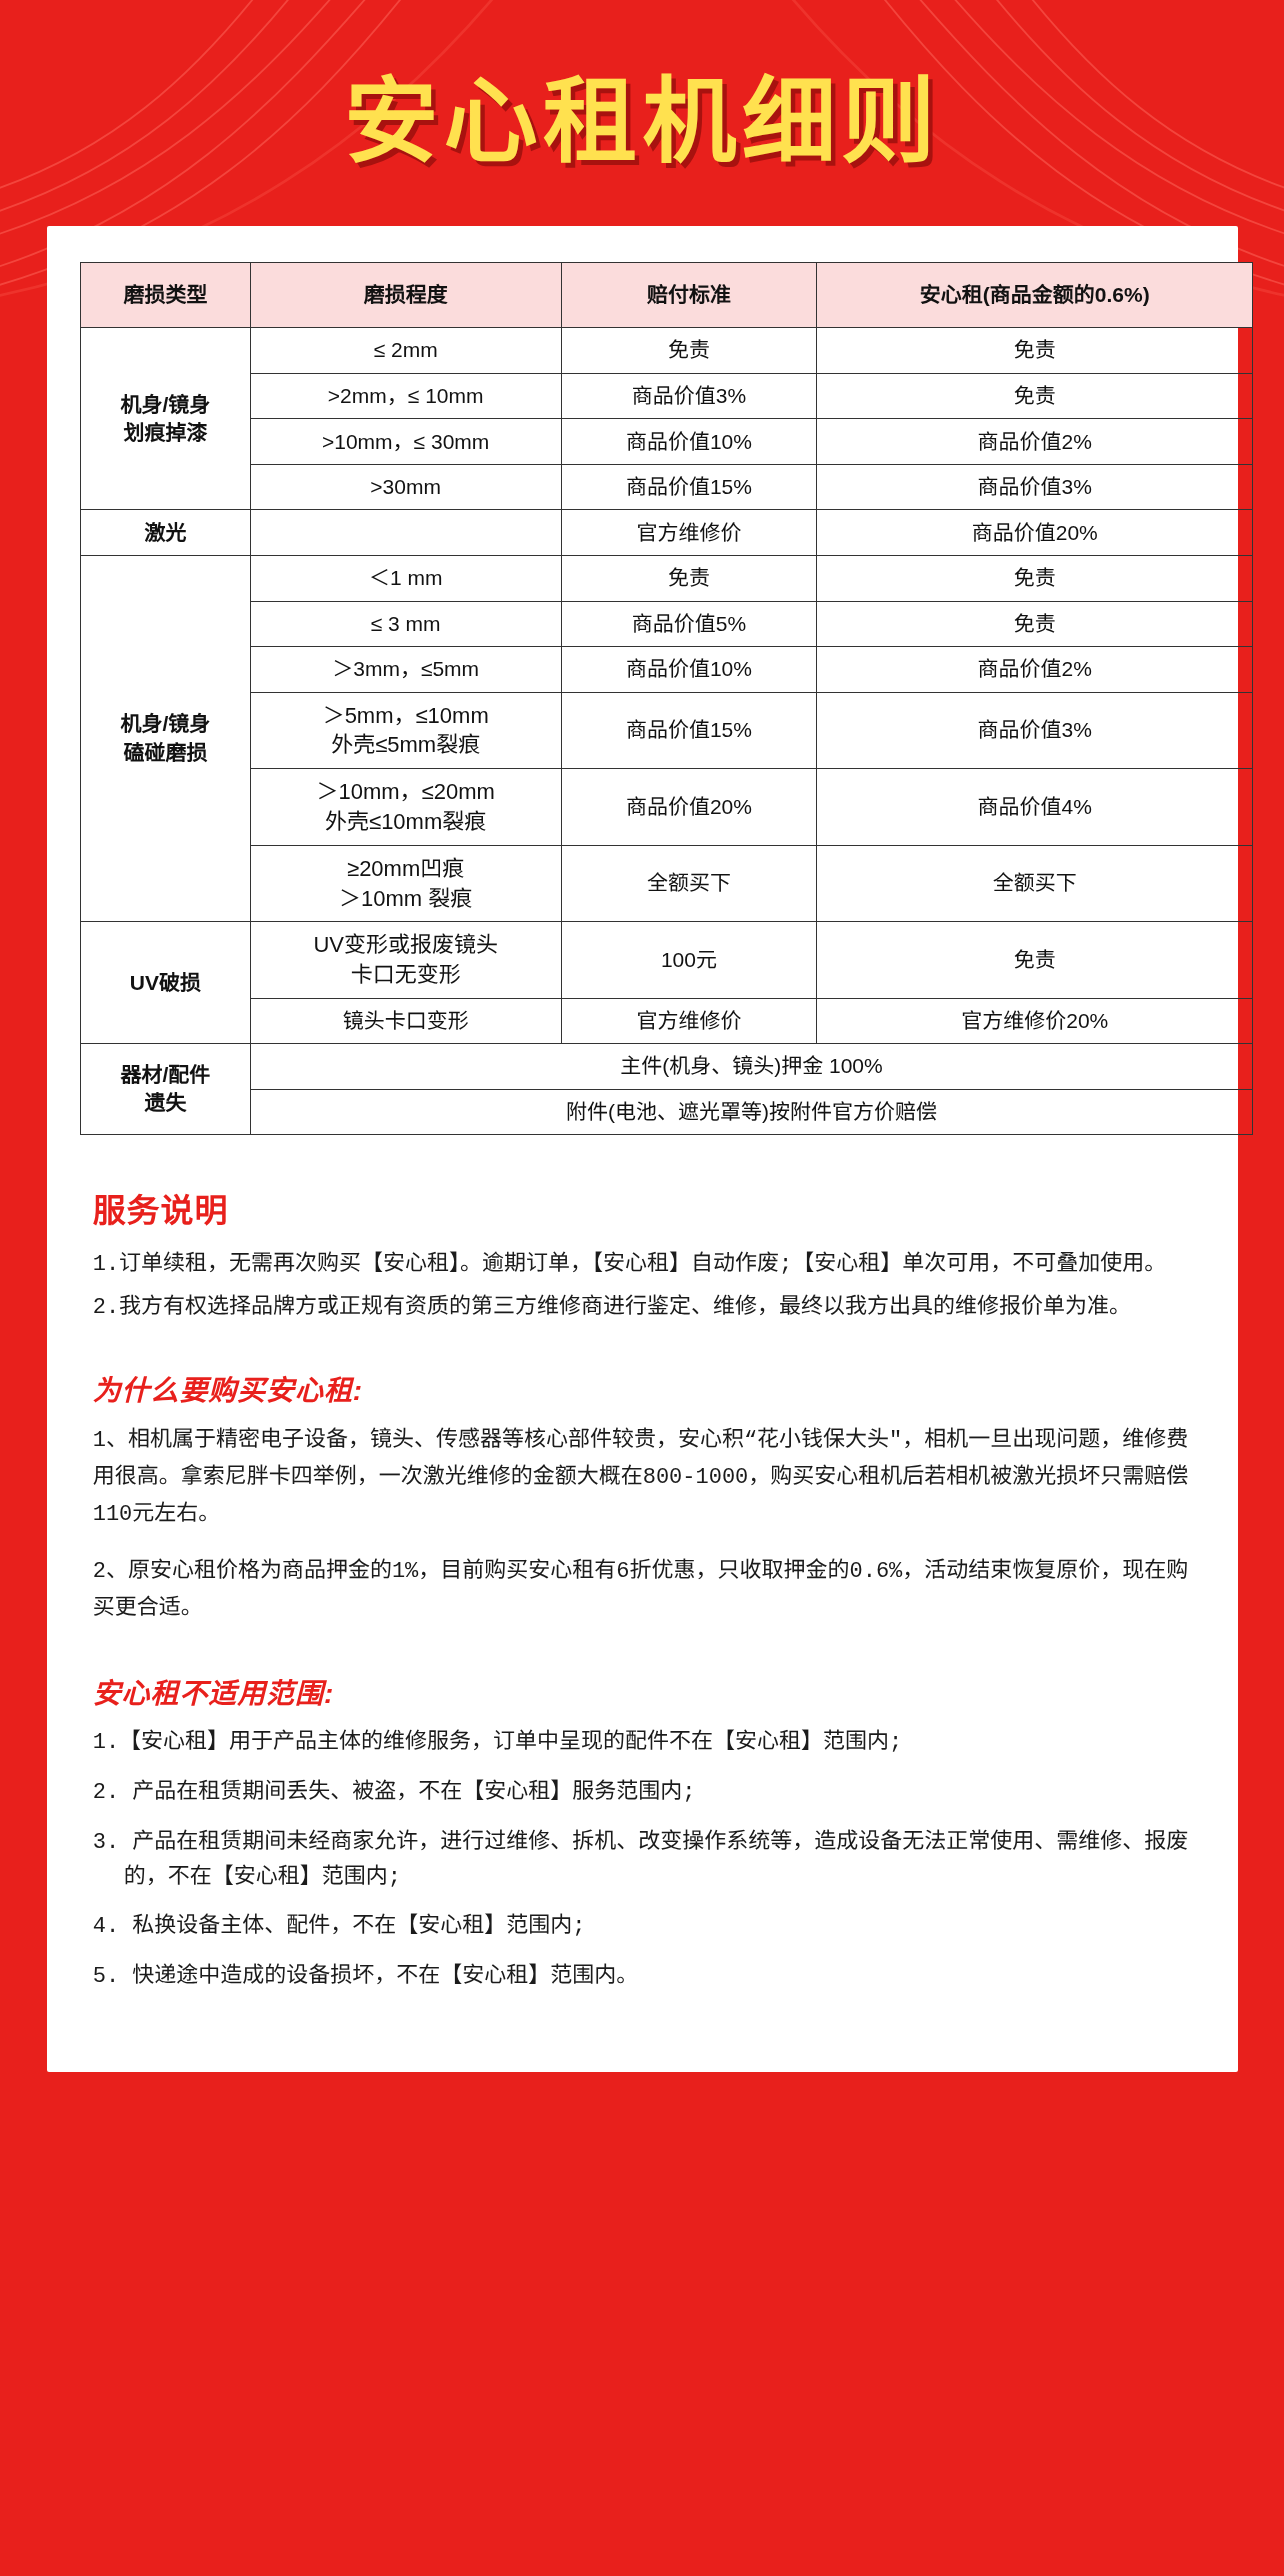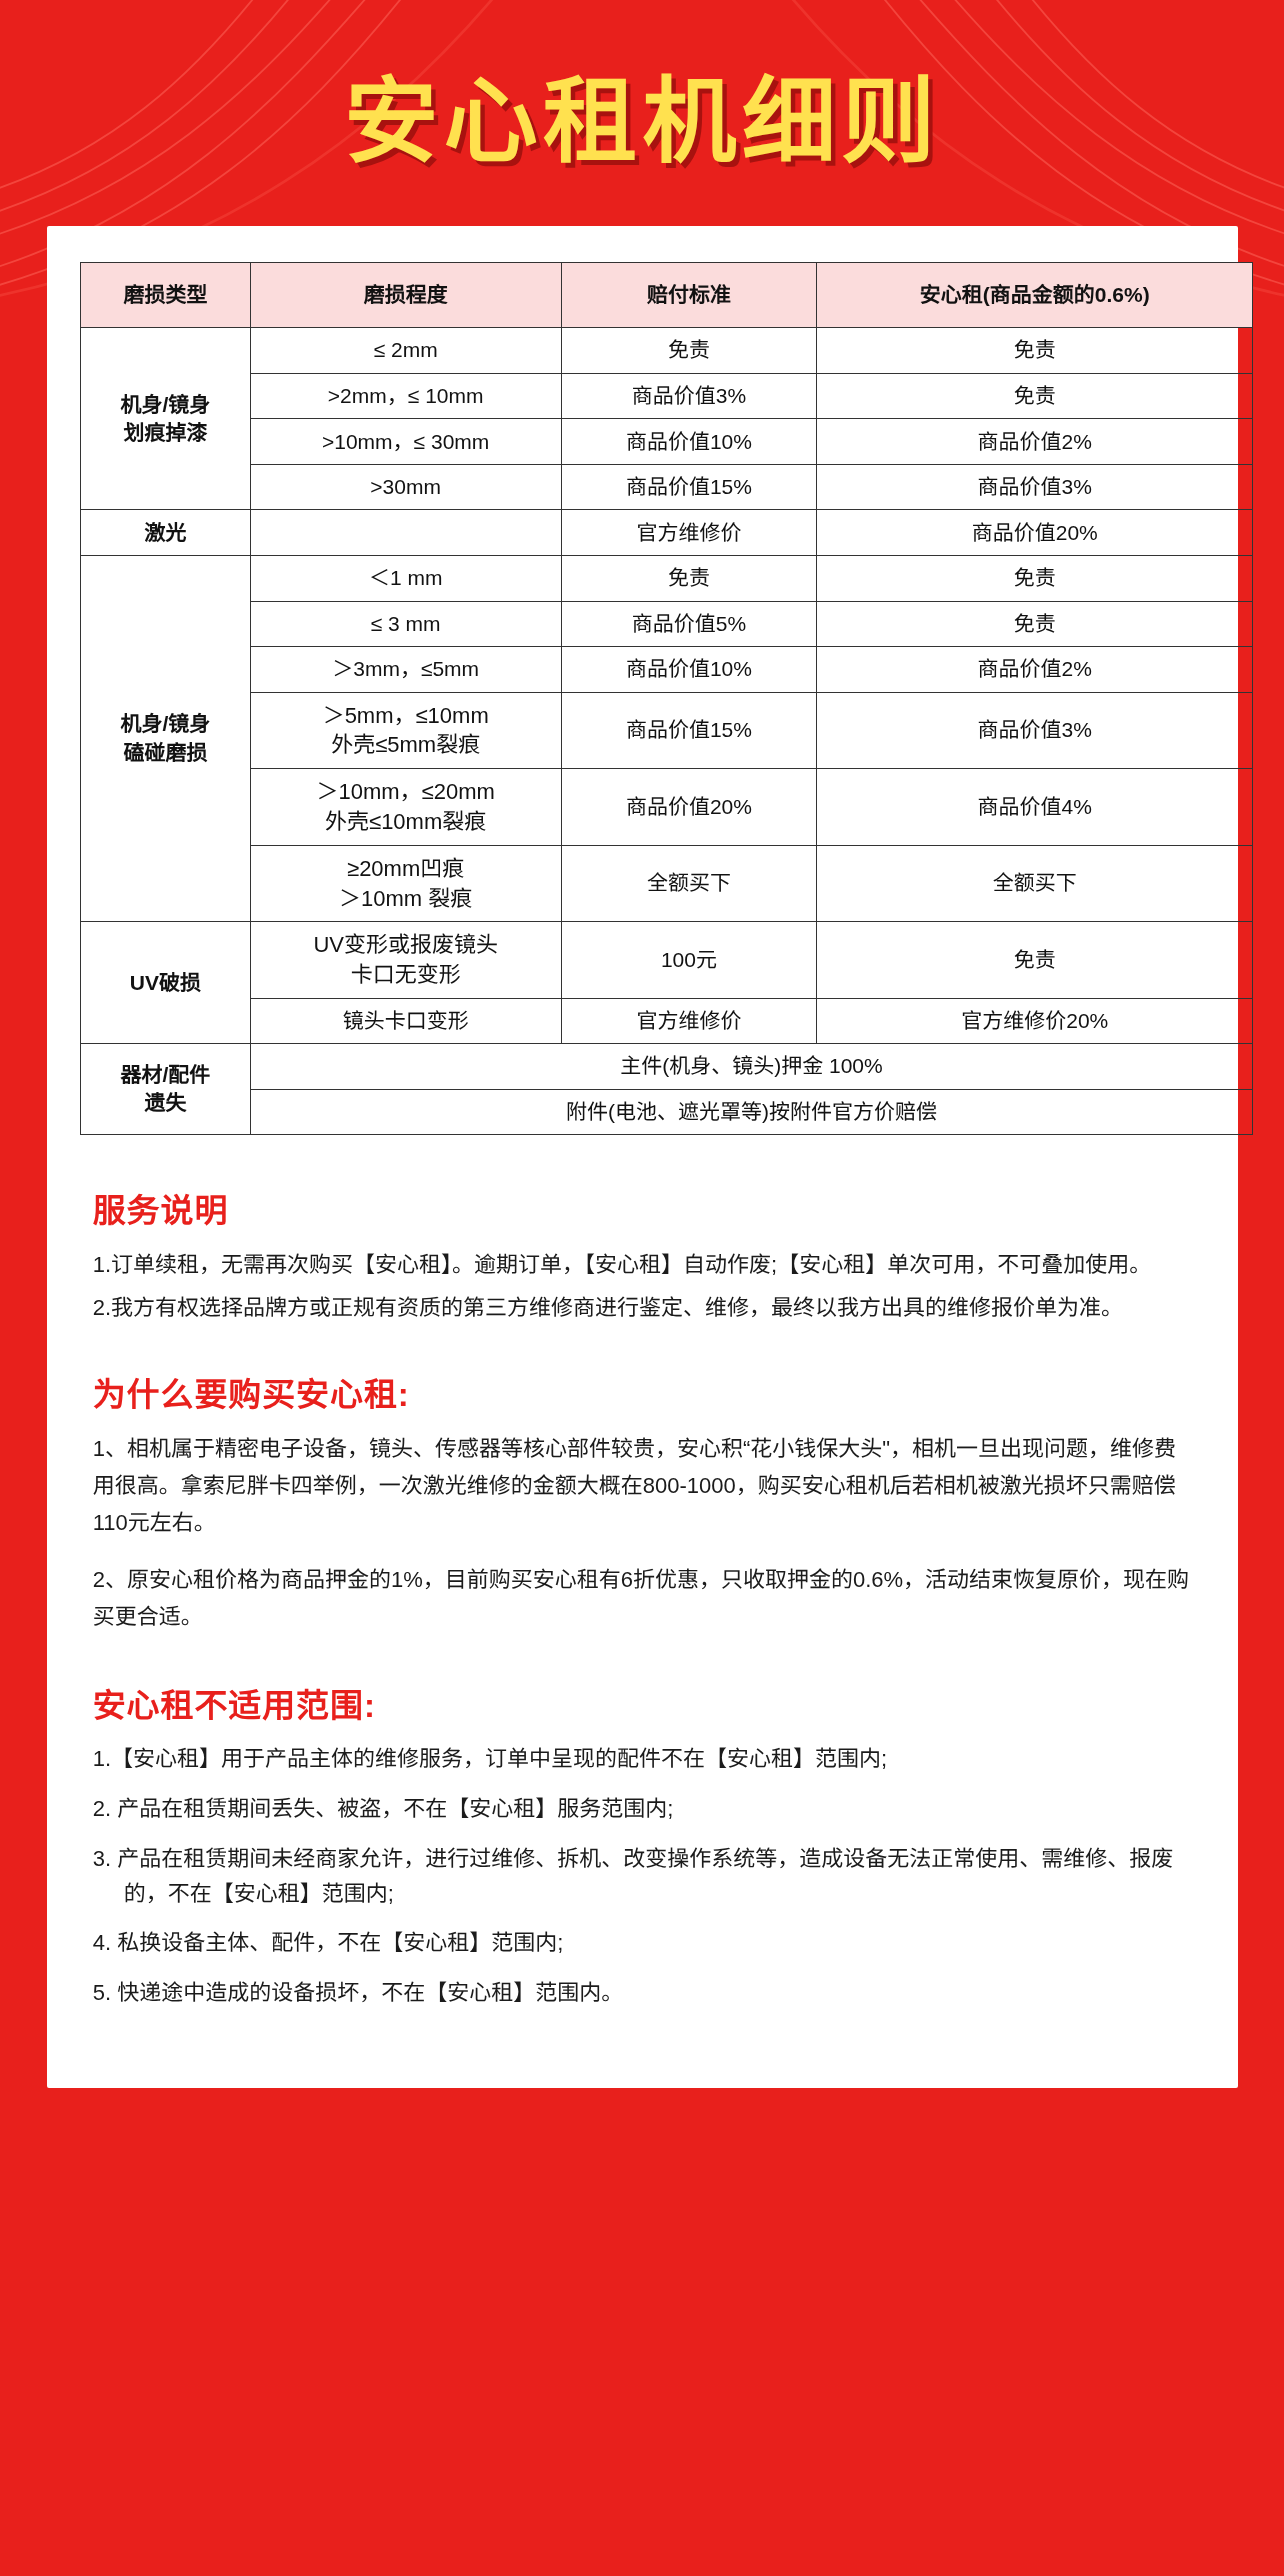--- a/index.html
+++ b/index.html
@@ -95,29 +95,30 @@
   .sec {
     margin: 49px 0 0 12.7px;
   }
   .sec-title {
     color: #e8201c;
     font-weight: 700;
     font-size: 33px;
     margin: 0 0 14.5px 0;
     letter-spacing: 0.9px;
   }
-  .sec-title.big { font-size: 33px; }
+  .sec-title.big { font-size: 28px; font-style: italic; }
   .para {
     color: #1b1b1b;
     font-size: 22px;
     line-height: 1.62;
     margin: 0 0 7.2px 0;
     padding-left: 31px;
     text-indent: -31px;
     max-width: 1099px;
+    font-family: Liberation Mono, monospace;
   }
   .para.block {
     padding-left: 0;
     text-indent: 0;
     margin-bottom: 20px;
   }
   .para.why {
     font-size: 22px;
     line-height: 1.68;
   }

